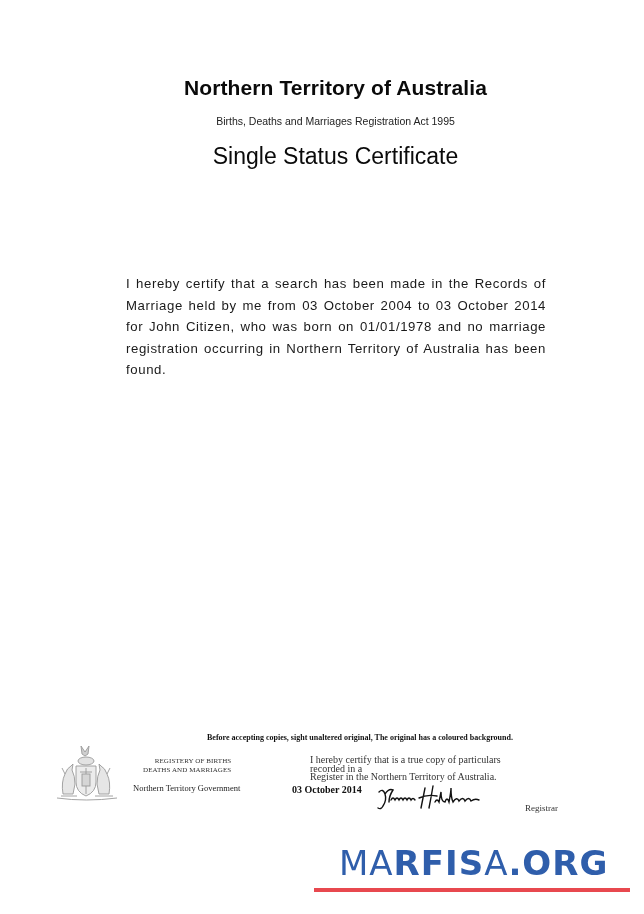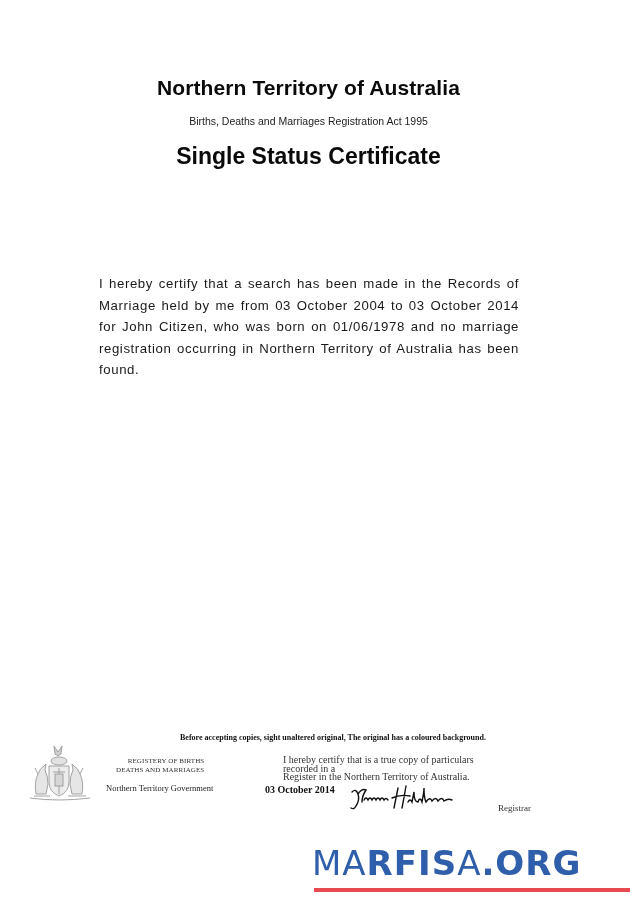--- a/index.html
+++ b/index.html
@@ -1,31 +1,31 @@
 <!DOCTYPE html>
 <html><head>
   <meta charset="utf-8">
   <style>
     html, body { margin: 0; padding: 0; background: #ffffff; }
     body {
       width: 644px; height: 914px; position: relative; overflow: hidden;
       font-family: "Liberation Sans", sans-serif; color: #111111;
     }
-    .abs { position: absolute; }
+    .abs { position: absolute; padding-left: 27px; }
     .title {
       left: 0; width: 617px; top: 76px; text-align: center;
       font-size: 21px; font-weight: bold; color: #0a0a0a; letter-spacing: 0.1px;
     }
     .act {
       left: 0; width: 617px; top: 115px; text-align: center;
       font-size: 10.5px; color: #222222;
     }
     .cert-title {
       left: 0; width: 617px; top: 143px; text-align: center;
-      font-size: 23px; font-weight: bold; color: #0a0a0a;
+      font-size: 23px; font-weight: normal; color: #0a0a0a;
     }
     .body-text {
       left: 99px; width: 420px; top: 273px;
       font-size: 13.2px; line-height: 21.5px; text-align: justify;
       letter-spacing: 0.6px; color: #1a1a1a;
     }
     .notice {
       left: 17px; width: 632px; top: 733px; text-align: center;
       font-family: "Liberation Serif", serif; font-size: 8px; font-weight: bold; color: #111;
     }
@@ -64,21 +64,21 @@
       position: absolute; left: 2px; top: 47px; width: 316px; height: 4px; background: #e8484f;
     }
   </style>
 </head>
 <body>
 
 <div class="abs title">Northern Territory of Australia</div>
 <div class="abs act">Births, Deaths and Marriages Registration Act 1995</div>
 <div class="abs cert-title">Single Status Certificate</div>
 
-<div class="abs body-text">I hereby certify that a search has been made in the Records of Marriage held by me from 03 October 2004 to 03 October 2014 for John Citizen, who was born on 01/06/1978 and no marriage registration occurring in Northern Territory of Australia has been found.</div>
+<div class="abs body-text">I hereby certify that a search has been made in the Records of Marriage held by me from 03 October 2004 to 03 October 2014 for John Citizen, who was born on 01/01/1978 and no marriage registration occurring in Northern Territory of Australia has been found.</div>
 
 <div class="abs notice">Before accepting copies, sight unaltered original, The original has a coloured background.</div>
 
 <div class="abs crest">
   <svg width="72" height="60" viewBox="0 0 72 60">
     <g fill="none" stroke="#9a9a9a" stroke-width="0.9">
 
       <path d="M30 4 L34 10 L38 4 L37 12 L34 14 L31 12 Z" fill="#cfcfcf"></path>
 
       <ellipse cx="35" cy="19" rx="8" ry="4" fill="#e2e2e2"></ellipse>

